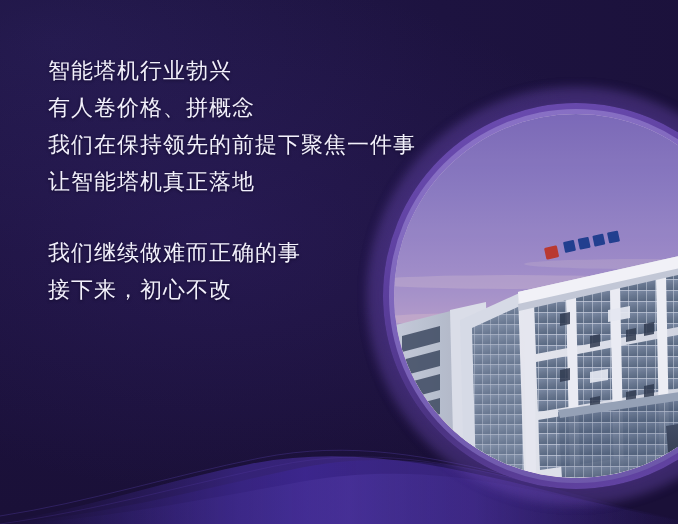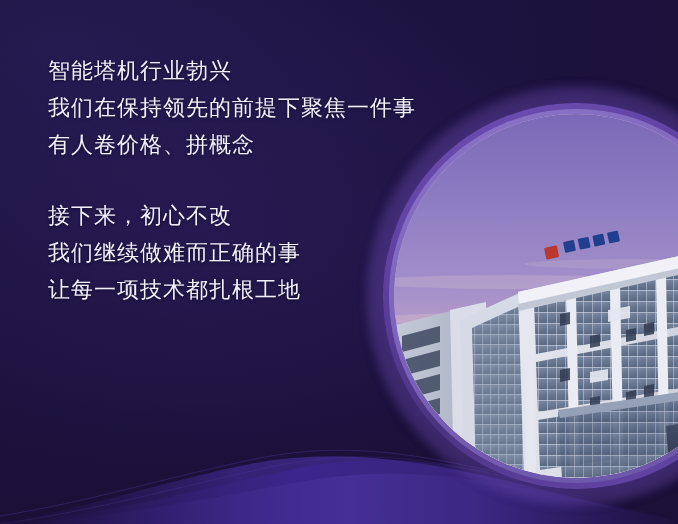--- a/index.html
+++ b/index.html
@@ -269,23 +269,23 @@
 
           <rect x="0" y="0" width="364" height="364" fill="#5a4a9a" opacity="0.06"></rect>
         </g>
       </svg>
     </div>
   </div>
 
   <div class="copy">
     <div class="para">
       <div class="line">智能塔机行业勃兴</div>
+      <div class="line">有人卷价格、拼概念</div>
       <div class="line">我们在保持领先的前提下聚焦一件事</div>
-      <div class="line">有人卷价格、拼概念</div>
+      <div class="line">让智能塔机真正落地</div>
     </div>
     <div class="para">
+      <div class="line">我们继续做难而正确的事</div>
       <div class="line">接下来，初心不改</div>
-      <div class="line">我们继续做难而正确的事</div>
-      <div class="line">让每一项技术都扎根工地</div>
     </div>
   </div>
 
 </div>
 
 </body></html>

